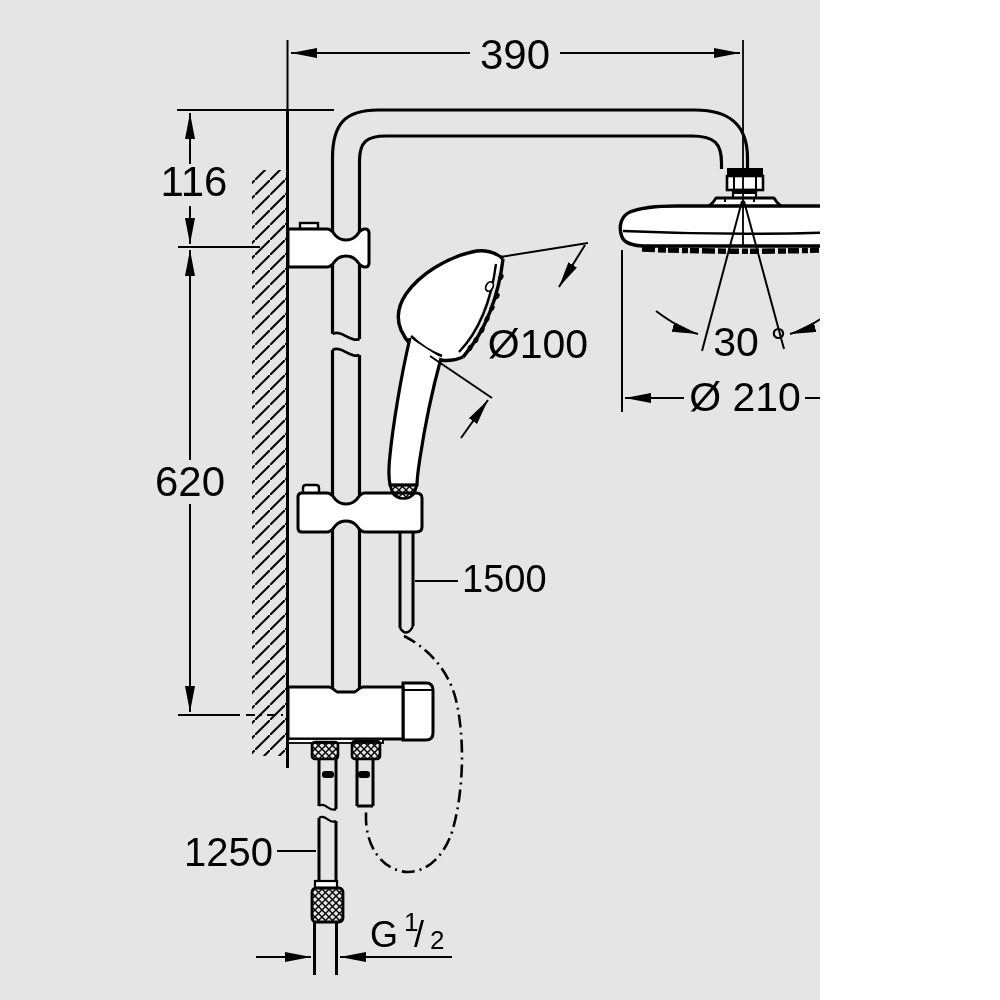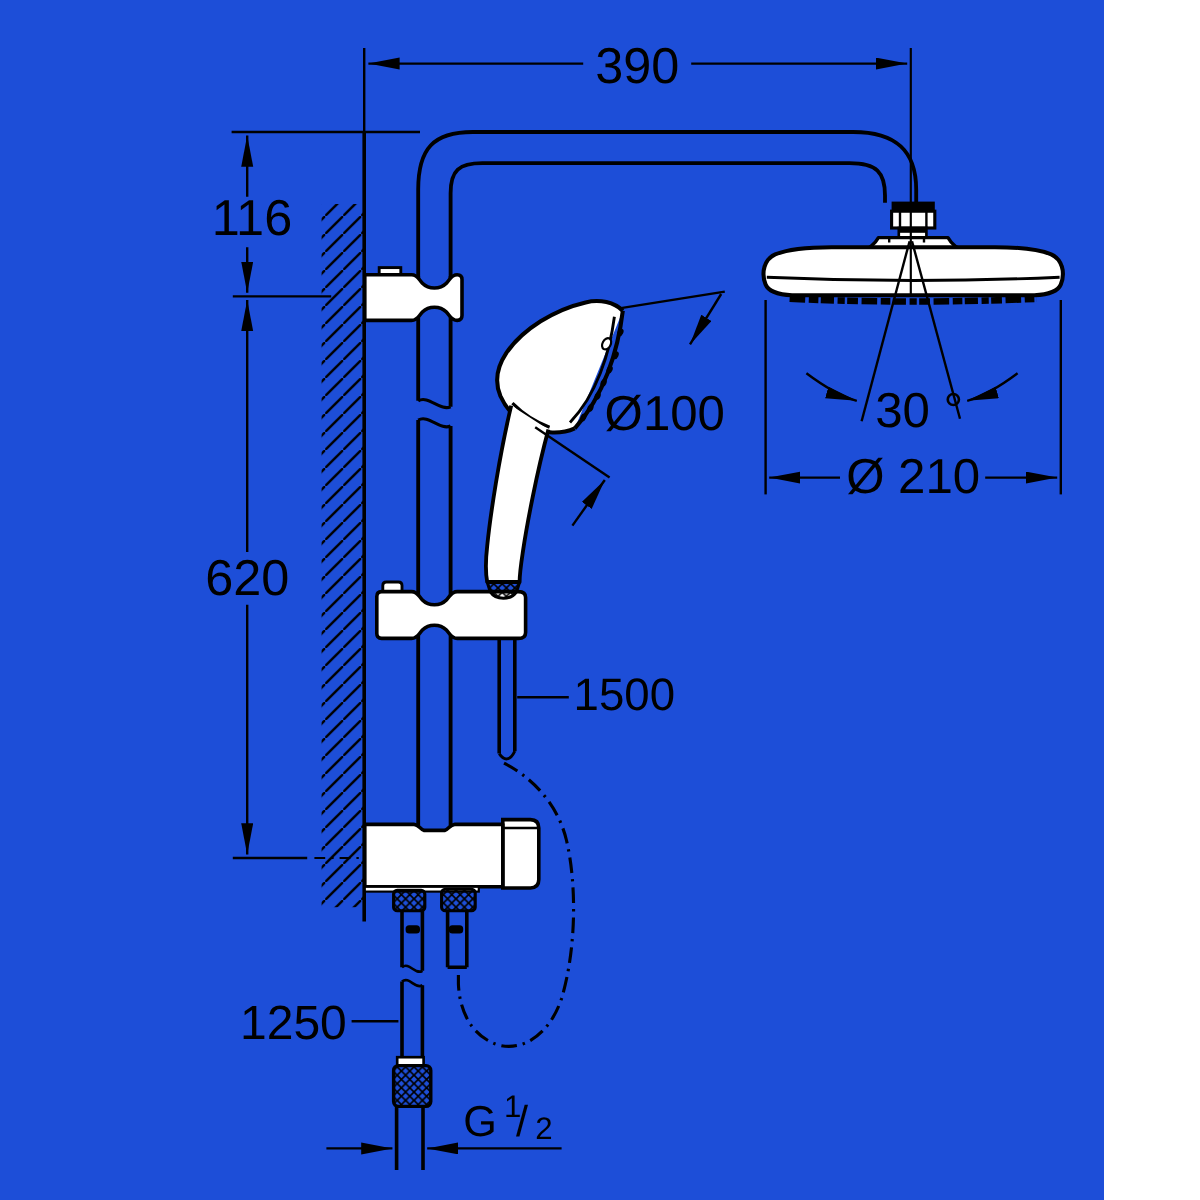--- a/index.html
+++ b/index.html
@@ -1,16 +1,16 @@
 <!DOCTYPE html>
 <html><head>
 <meta charset="utf-8">
 <style>
   html,body{margin:0;padding:0;background:#ffffff;}
-  .stage{position:relative;width:904px;height:1000px;background:#1d4ed8;overflow:hidden;padding-left:16px;}
+  .stage{position:relative;width:820px;height:1000px;background:#e5e5e5;overflow:hidden;}
   svg{display:block;}
   text{font-family:"Liberation Sans","DejaVu Sans",sans-serif;fill:#000;}
   .dim-text{font-size:42px;}
   .dim-text-m{font-size:41px;}
   .dim-text-s{font-size:38px;}
 </style>
 </head>
 <body>
 
 <div class="stage">

